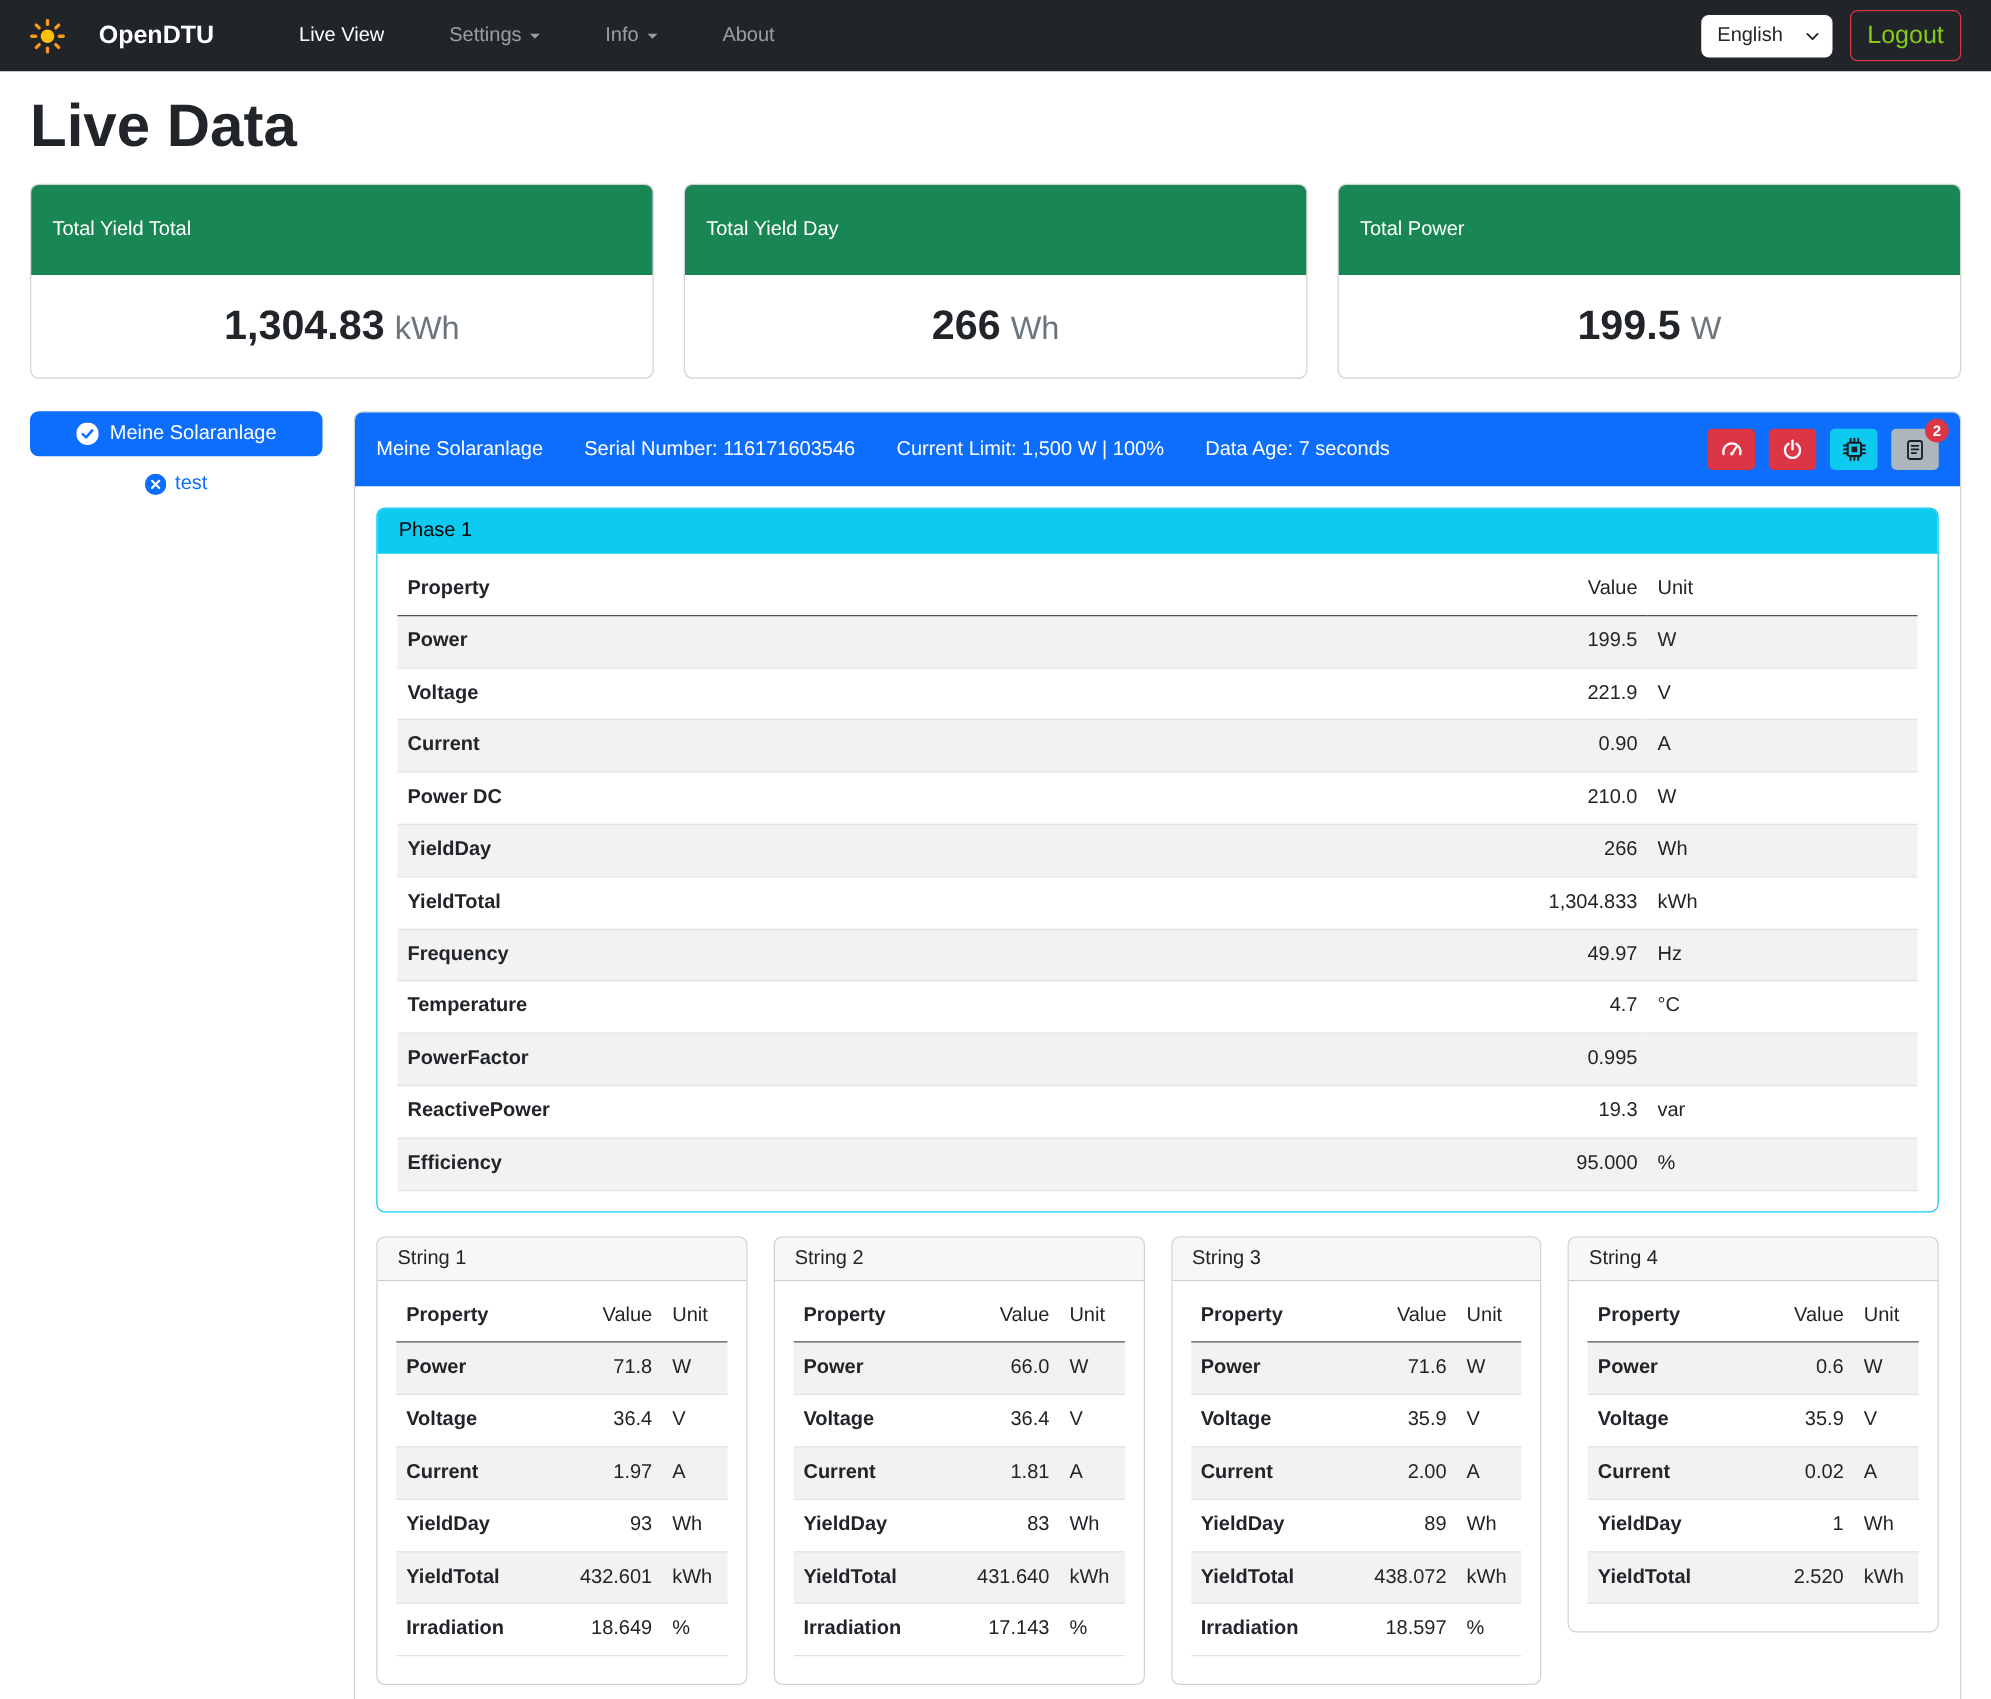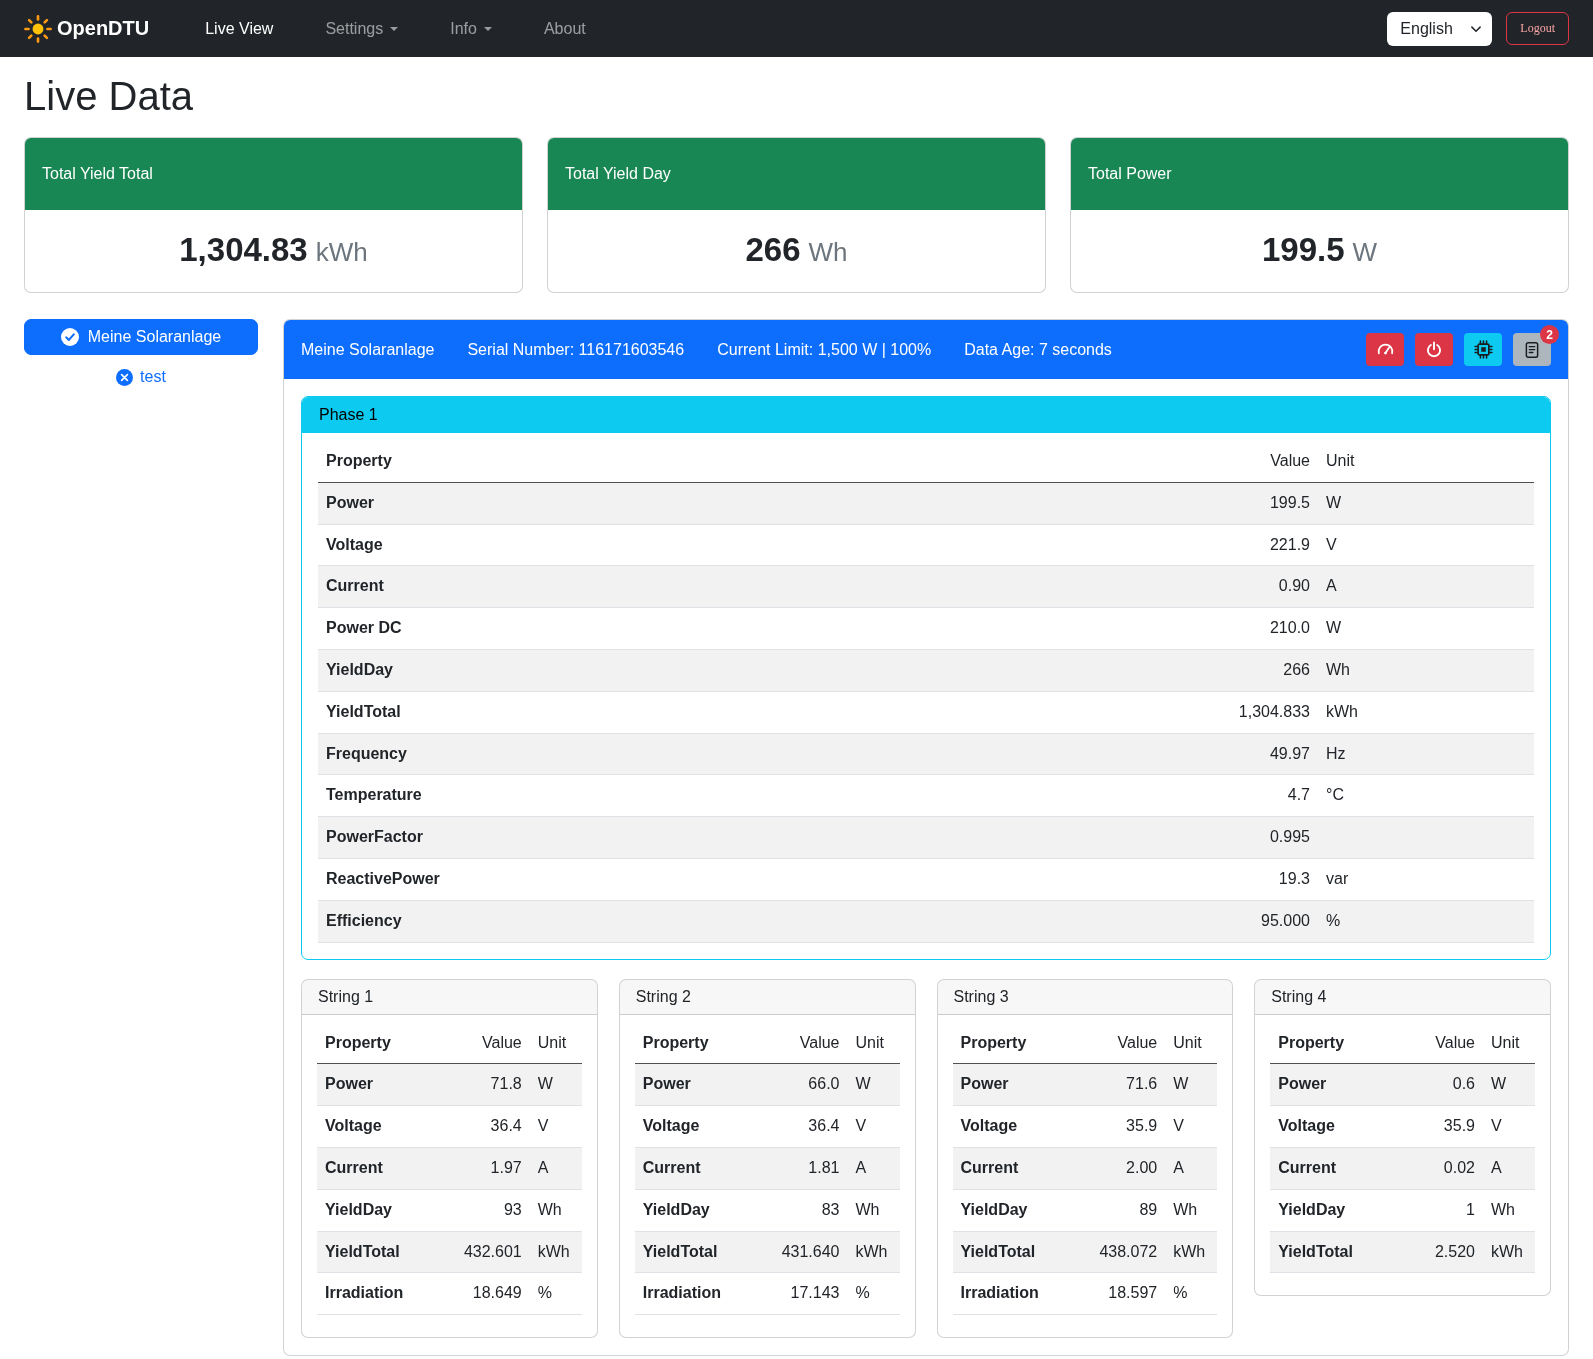--- a/index.html
+++ b/index.html
@@ -14,23 +14,23 @@
 
   
   .navbar {
     background: #212529;
     height: 57px;
     display: flex;
     align-items: center;
     padding: 0 24px;
   }
   .brand {
-    display: flex; align-items: center; gap: 5px;
+    display: flex; align-items: center; gap: 27px;
     color: #fff; font-size: 20px; font-weight: 600;
-    margin-right: 20px; cursor: pointer;
+    margin-right: 32px; cursor: pointer;
   }
   .nav-link {
     color: rgba(255,255,255,.55);
     padding: 8px 8px;
     margin-right: 8px;
     font-size: 16px;
     cursor: pointer;
     text-decoration: none;
     display: inline-flex; align-items: center; margin-left: 28px;
   }
@@ -48,33 +48,33 @@
     padding: 8px 34px 8px 13px;
     font-size: 16px;
     position: relative;
     cursor: pointer;
     min-width: 105px;
   }
   .lang-select svg { position: absolute; right: 10px; top: 50%; transform: translateY(-50%); }
   .logout-btn {
     background: transparent;
     border: 1px solid #dc3545;
-    color: #fca5a5;
+    color: #84cc16;
     border-radius: 6px;
     padding: 8px 13px;
-    font-size: 12px;
-    font-family: Liberation Serif, serif;
+    font-size: 20px;
+    font-family: Liberation Sans, sans-serif;
     cursor: pointer;
   }
 
   
   .container { padding: 0 24px; }
   h1.page-title {
-    font-size: 40px;
-    font-weight: 400;
+    font-size: 48px;
+    font-weight: 700;
     margin: 17px 0 18px 0;
     letter-spacing: 0;
   }
 
   
   .summary-row { display: flex; gap: 24px; margin-bottom: 26px; }
   .sum-card {
     flex: 1;
     border: 1px solid rgba(0,0,0,.175);
     border-radius: 7px;

